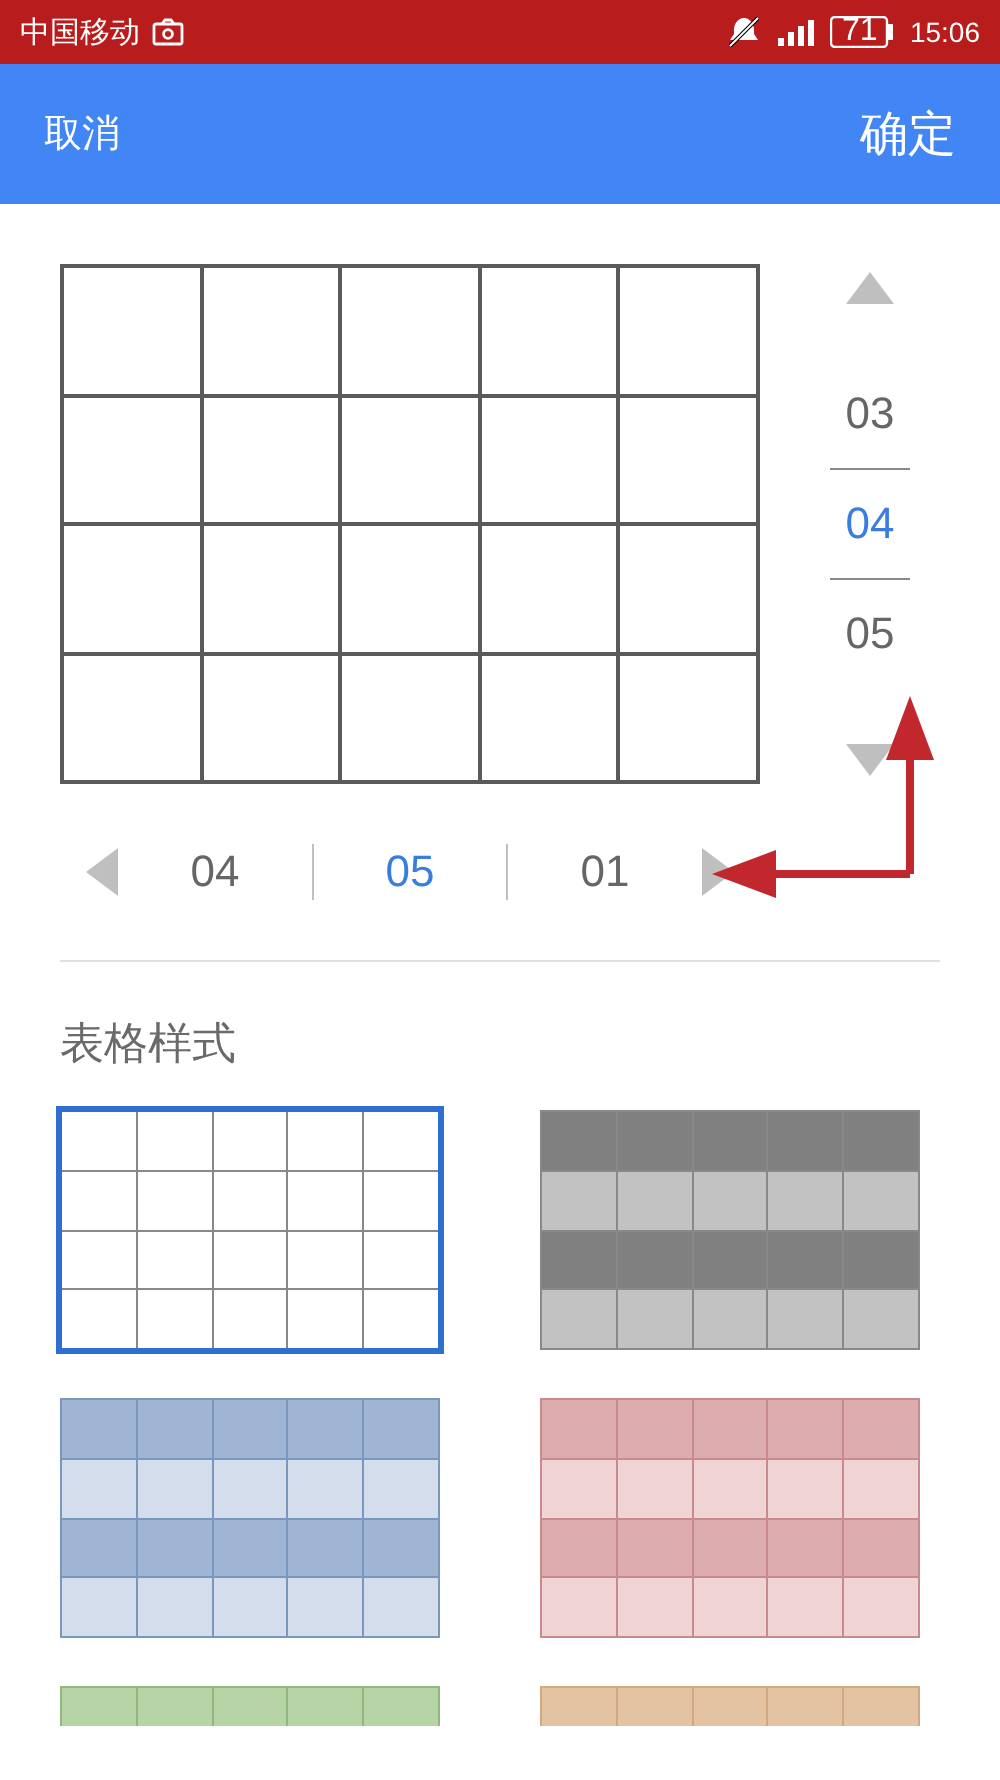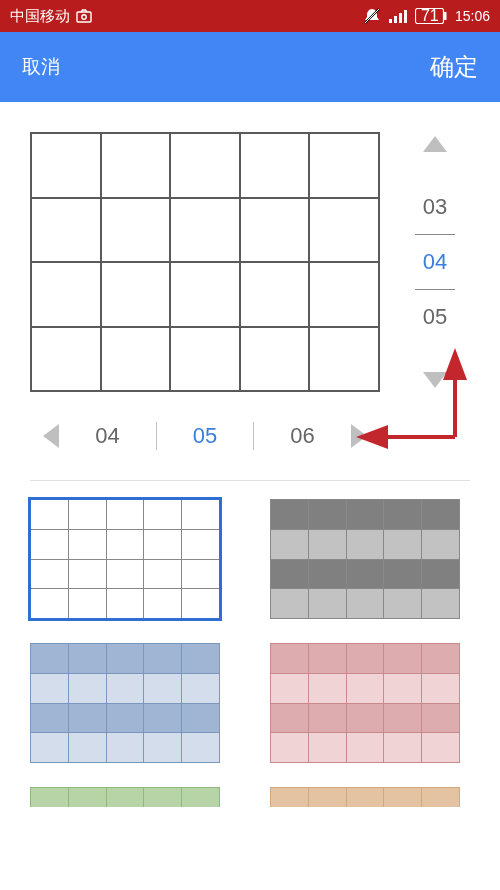--- a/index.html
+++ b/index.html
@@ -142,38 +142,39 @@
       <div class="chev down"></div>
     </div>
   </div>
 
   <div class="col-picker">
     <div class="chev lft"></div>
     <div class="cnum">04</div>
     <div class="vbar"></div>
     <div class="cnum sel">05</div>
     <div class="vbar"></div>
-    <div class="cnum">06</div>
+    <div class="cnum">01</div>
     <div class="chev rgt"></div>
   </div>
 
   <div class="anno" style="left:370px; top:265px;">
     <svg width="100" height="80">
       <defs>
         <marker id="ah" markerWidth="10" markerHeight="10" refX="2" refY="3" orient="auto">
           <path d="M0,0 L0,6 L8,3 z" fill="#c1272d"></path>
         </marker>
       </defs>
       <line x1="85" y1="70" x2="85" y2="5" stroke="#c1272d" stroke-width="4" marker-end="url(#ah)"></line>
       <line x1="85" y1="70" x2="10" y2="70" stroke="#c1272d" stroke-width="4" marker-end="url(#ah)"></line>
     </svg>
   </div>
 
   <div class="divider"></div>
 
+  <div class="section-title">表格样式</div>
 
   <div class="styles">
     <div class="style-thumb s1 selected">
       <div></div>
         <div></div>
         <div></div>
         <div></div>
         <div></div>
       <div></div>
         <div></div>

